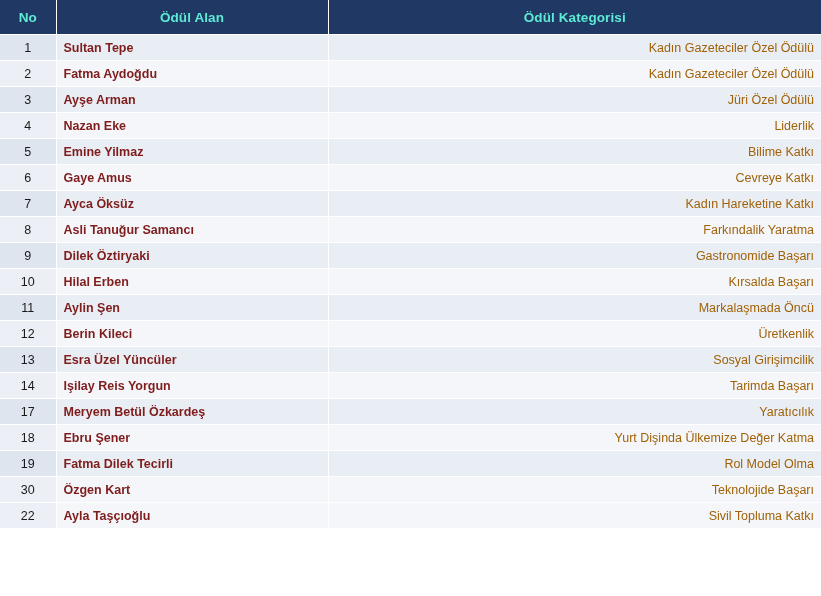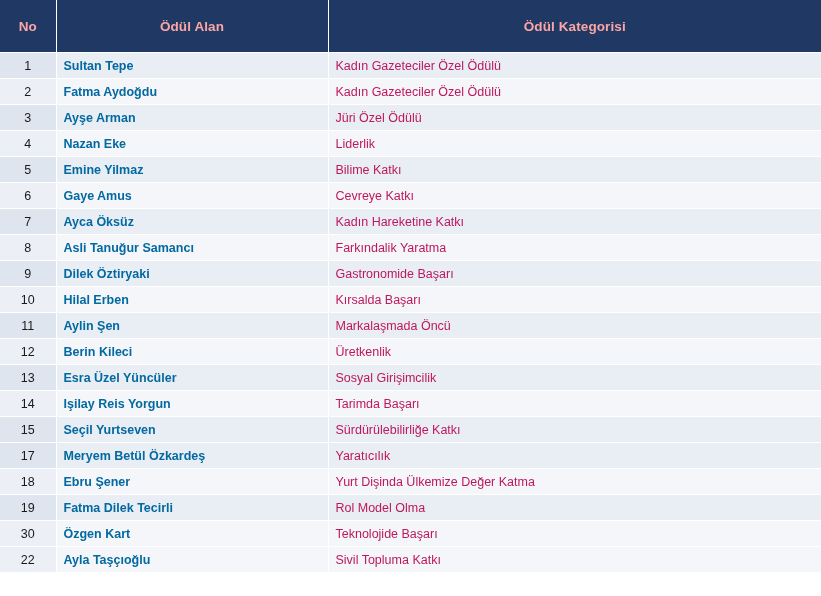--- a/index.html
+++ b/index.html
@@ -17,26 +17,26 @@
     width: 821px;
     box-sizing: border-box;
   }
   table.award-table {
     border-collapse: collapse;
     width: 821px;
     table-layout: fixed;
   }
   table.award-table thead th {
     background: #1f3864;
-    color: #fca5a5;
+    color: #5eead4;
     font-size: 13.5px;
     font-weight: bold;
     text-align: center;
     height: 18px;
-    padding: 17px 6px;
+    padding: 8px 6px;
     border-right: 1px solid #ffffff;
     border-bottom: 1px solid #ffffff;
     letter-spacing: 0.1px;
   }
   table.award-table thead th:last-child {
     border-right: none;
   }
   col.col-no { width: 56px; }
   col.col-name { width: 272px; }
   col.col-cat { width: 493px; }
@@ -53,26 +53,27 @@
   }
   table.award-table tbody td:last-child {
     border-right: none;
   }
   td.cell-no {
     text-align: center;
     color: #1a1a1a;
     font-size: 12.5px;
   }
   td.cell-name {
-    color: #0369a1;
+    color: #7f1d1d;
     font-weight: bold;
     font-size: 13px;
   }
   td.cell-cat {
-    color: #be185d;
+    color: #a16207;
+    text-align: right;
   }
   tr.row-odd td { background: #e9edf4; }
   tr.row-even td { background: #f4f6fa; }
   tr.row-odd td.cell-no { background: #dfe5ef; }
   tr.row-even td.cell-no { background: #eceff6; }
 </style>
 </head>
 <body>
 
 <div class="table-wrap">
@@ -154,25 +155,20 @@
           <td class="cell-no">13</td>
           <td class="cell-name">Esra Üzel Yüncüler</td>
           <td class="cell-cat">Sosyal Girişimcilik</td>
         </tr>
         <tr class="row-even">
           <td class="cell-no">14</td>
           <td class="cell-name">Işilay Reis Yorgun</td>
           <td class="cell-cat">Tarimda Başarı</td>
         </tr>
         <tr class="row-odd">
-          <td class="cell-no">15</td>
-          <td class="cell-name">Seçil Yurtseven</td>
-          <td class="cell-cat">Sürdürülebilirliğe Katkı</td>
-        </tr>
-        <tr class="row-odd">
           <td class="cell-no">17</td>
           <td class="cell-name">Meryem Betül Özkardeş</td>
           <td class="cell-cat">Yaratıcılık</td>
         </tr>
         <tr class="row-even">
           <td class="cell-no">18</td>
           <td class="cell-name">Ebru Şener</td>
           <td class="cell-cat">Yurt Dişinda Ülkemize Değer Katma</td>
         </tr>
         <tr class="row-odd">

